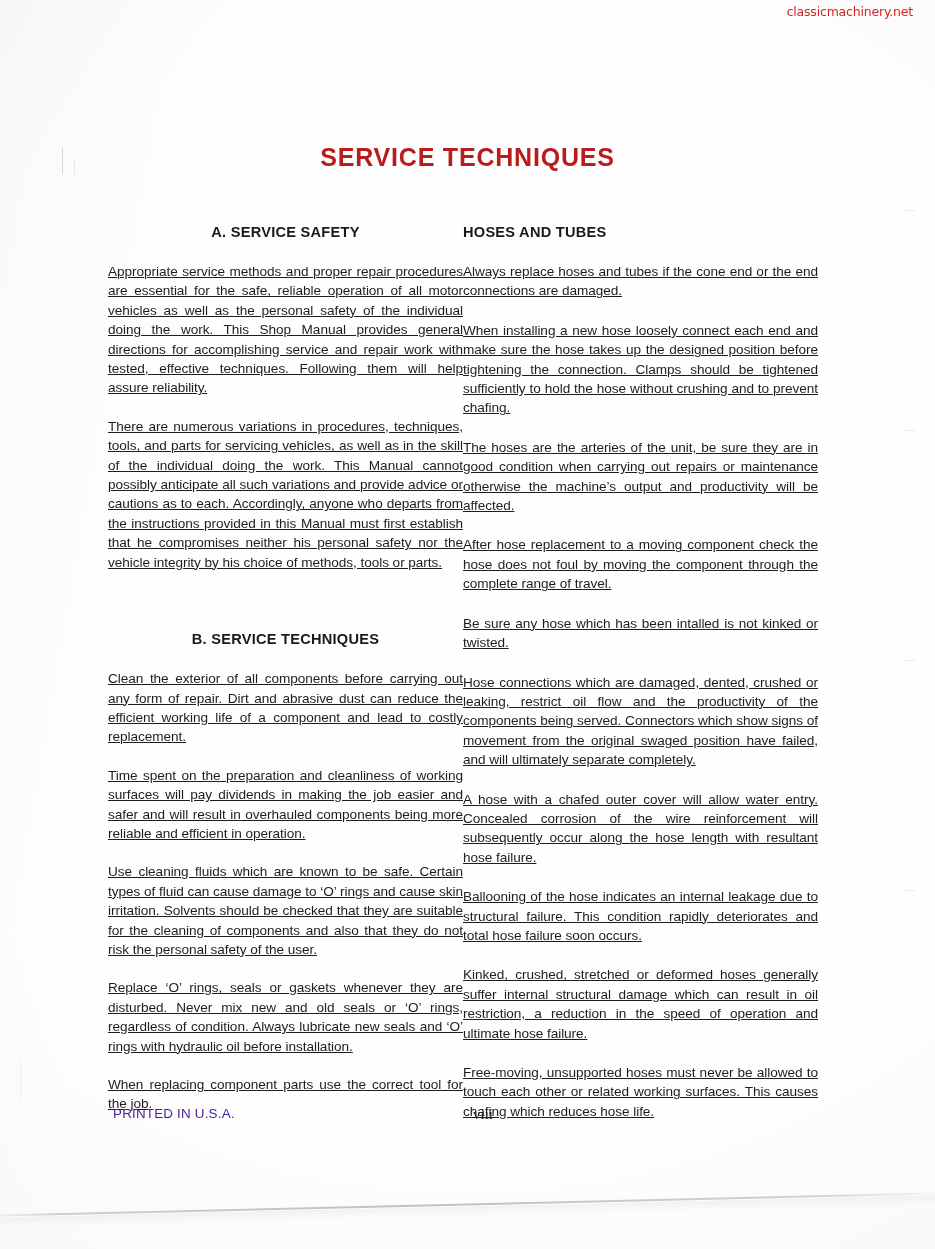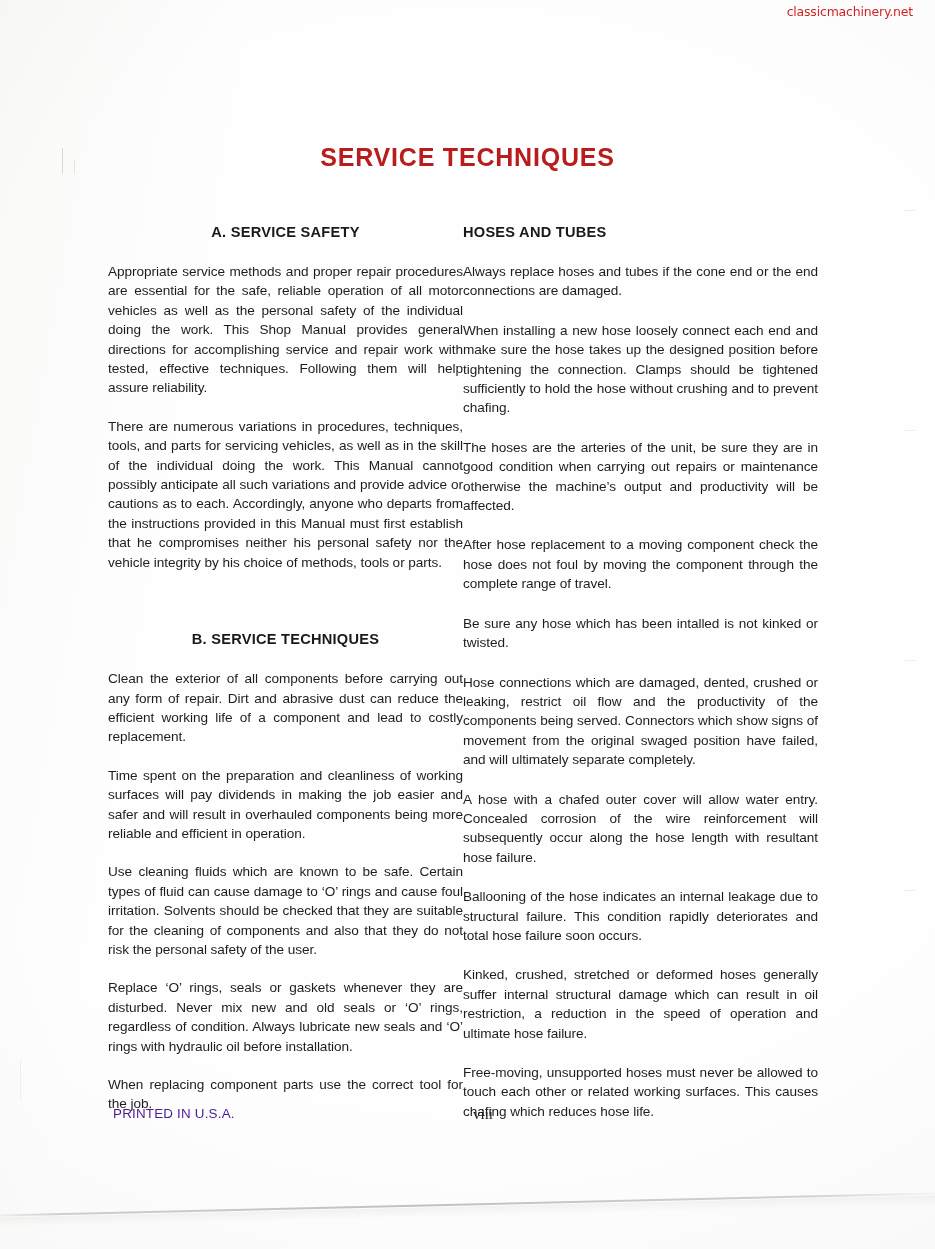--- a/index.html
+++ b/index.html
@@ -107,20 +107,21 @@
 
   .para {
     font-size: 13.6px;
     line-height: 19.4px;
     text-align: justify;
     text-justify: inter-word;
     margin: 0 0 19px 0;
     color: #1b1d1f;
     -webkit-hyphens: none;
     hyphens: none;
+    text-decoration: underline;
   }
   .para:last-child { margin-bottom: 0; }
 
   .col-left .para { letter-spacing: -0.05px; }
   .col-right .para { letter-spacing: -0.05px; margin-top: 20px; }
 
   
   #footer {
     position: absolute;
     top: 1106px;
@@ -181,21 +182,21 @@
       <p class="para">Appropriate service methods and proper repair procedures are essential for the safe, reliable operation of all motor vehicles as well as the personal safety of the individual doing the work. This Shop Manual provides general directions for accomplishing service and repair work with tested, effective techniques. Following them will help assure reliability.</p>
 
       <p class="para">There are numerous variations in procedures, techniques, tools, and parts for servicing vehicles, as well as in the skill of the individual doing the work. This Manual cannot possibly anticipate all such variations and provide advice or cautions as to each. Accordingly, anyone who departs from the instructions provided in this Manual must first establish that he compromises neither his personal safety nor the vehicle integrity by his choice of methods, tools or parts.</p>
 
       <div class="col-heading centered spaced-top">B. SERVICE TECHNIQUES</div>
 
       <p class="para">Clean the exterior of all components before carrying out any form of repair. Dirt and abrasive dust can reduce the efficient working life of a component and lead to costly replacement.</p>
 
       <p class="para">Time spent on the preparation and cleanliness of working surfaces will pay dividends in making the job easier and safer and will result in overhauled components being more reliable and efficient in operation.</p>
 
-      <p class="para">Use cleaning fluids which are known to be safe. Certain types of fluid can cause damage to ‘O’ rings and cause foul irritation. Solvents should be checked that they are suitable for the cleaning of components and also that they do not risk the personal safety of the user.</p>
+      <p class="para">Use cleaning fluids which are known to be safe. Certain types of fluid can cause damage to ‘O’ rings and cause skin irritation. Solvents should be checked that they are suitable for the cleaning of components and also that they do not risk the personal safety of the user.</p>
 
       <p class="para">Replace ‘O’ rings, seals or gaskets whenever they are disturbed. Never mix new and old seals or ‘O’ rings, regardless of condition. Always lubricate new seals and ‘O’ rings with hydraulic oil before installation.</p>
 
       <p class="para">When replacing component parts use the correct tool for the job.</p>
 
     </div>
 
     <div class="column col-right">
 
       <div class="col-heading left">HOSES AND TUBES</div>

